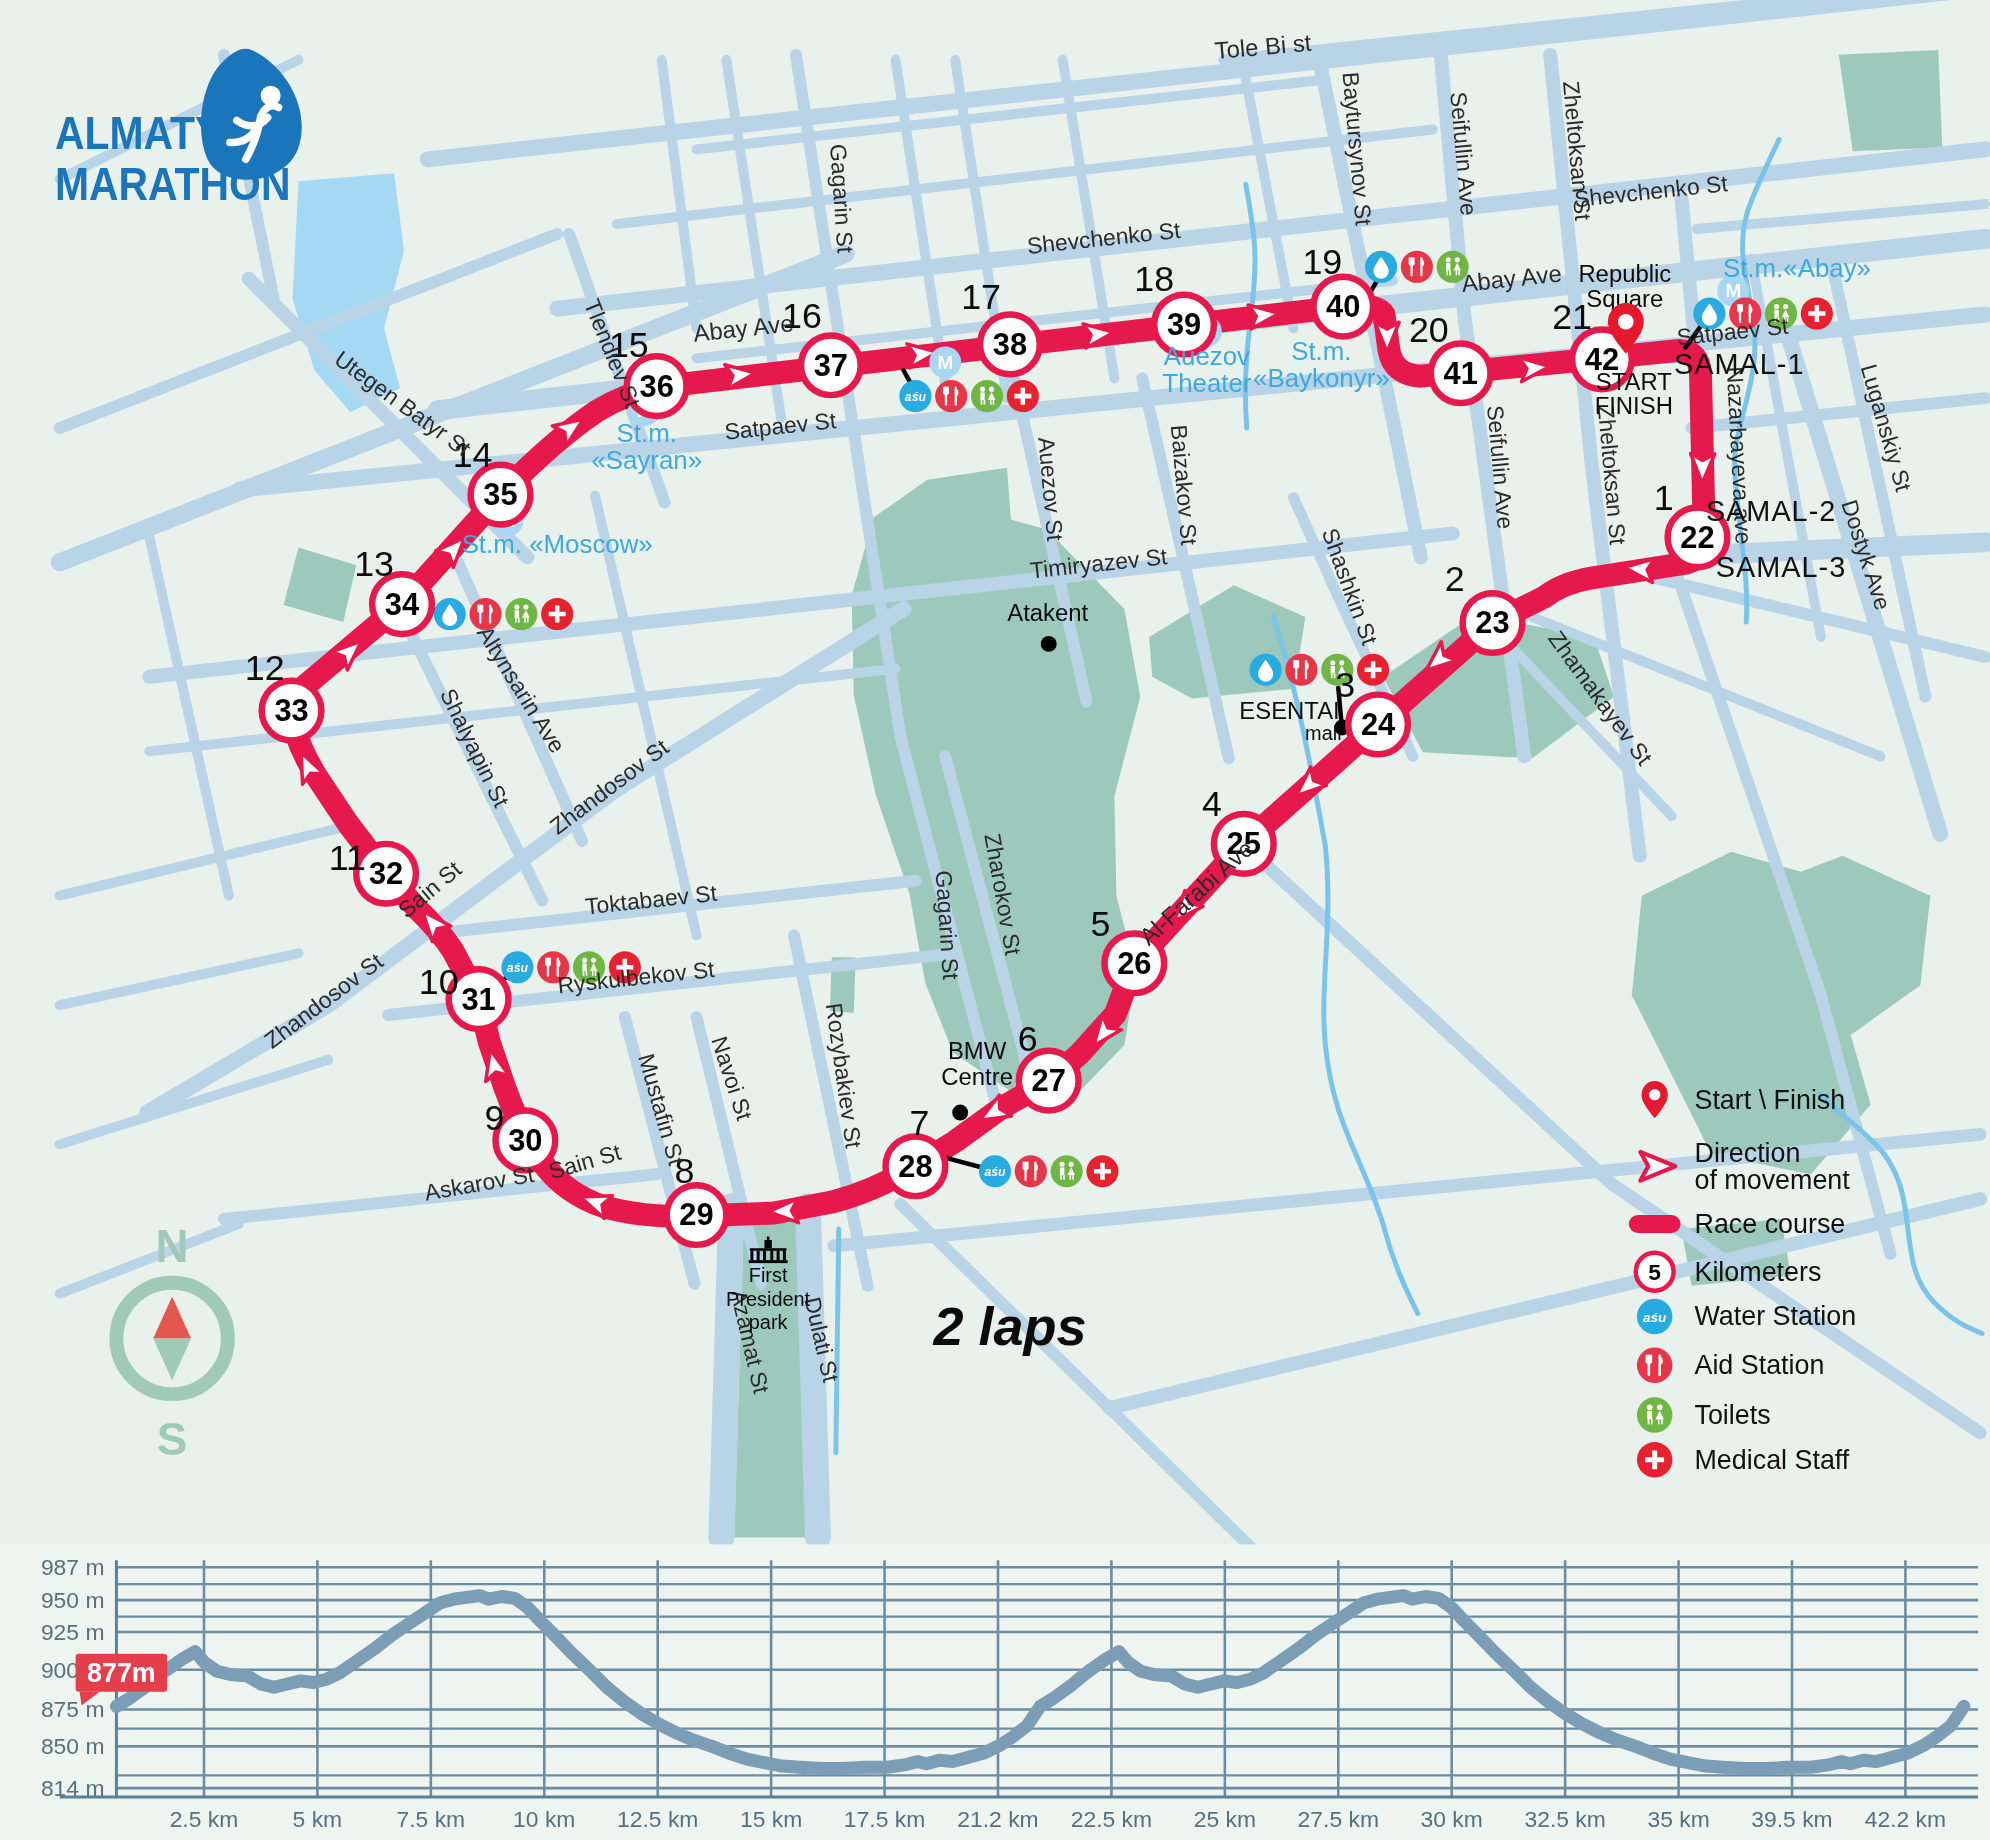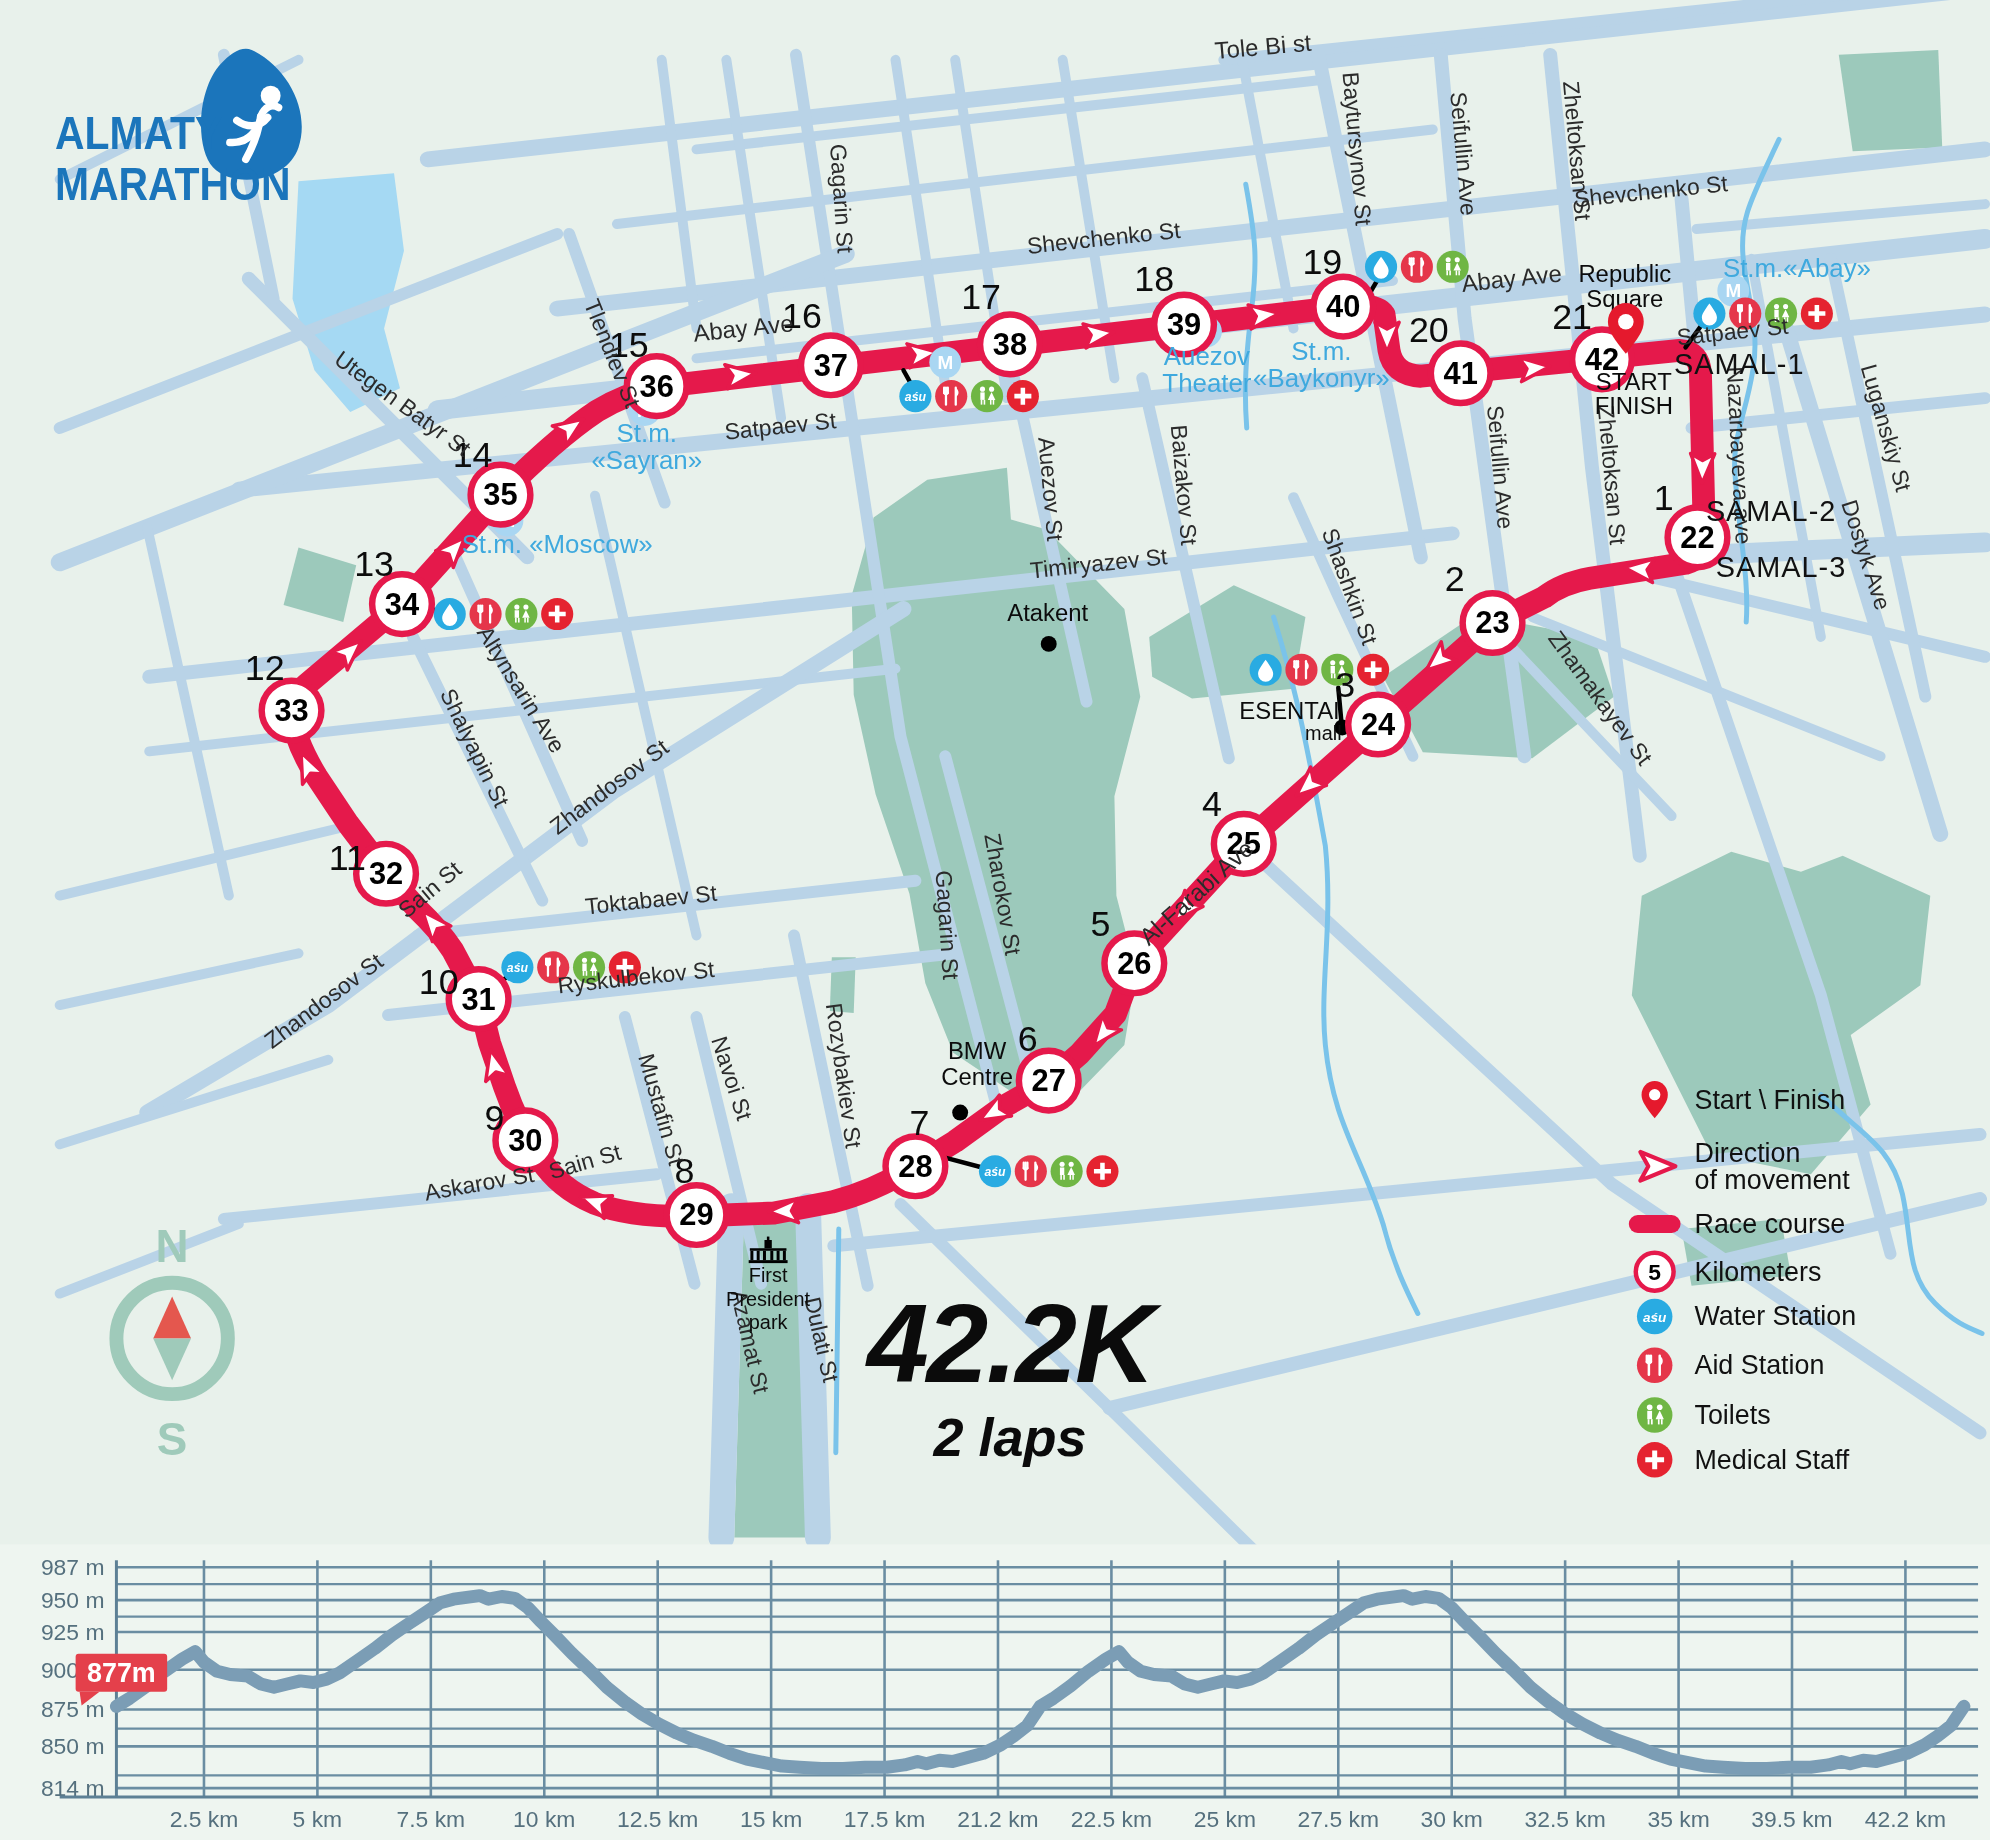--- a/index.html
+++ b/index.html
@@ -492,18 +492,17 @@
         <text x="122" y="1690" class="badge">877m</text>
       </g>
 </svg>
 
 <div id="logo">
   <div>ALMATY</div>
   <div>MARATHON</div>
 </div>
 
 <div id="race-title">
-  <div class="dist-big">42.2K</div>
   <div class="laps">2 laps</div>
 </div>
 
 </div>
 
 
 </body></html>

